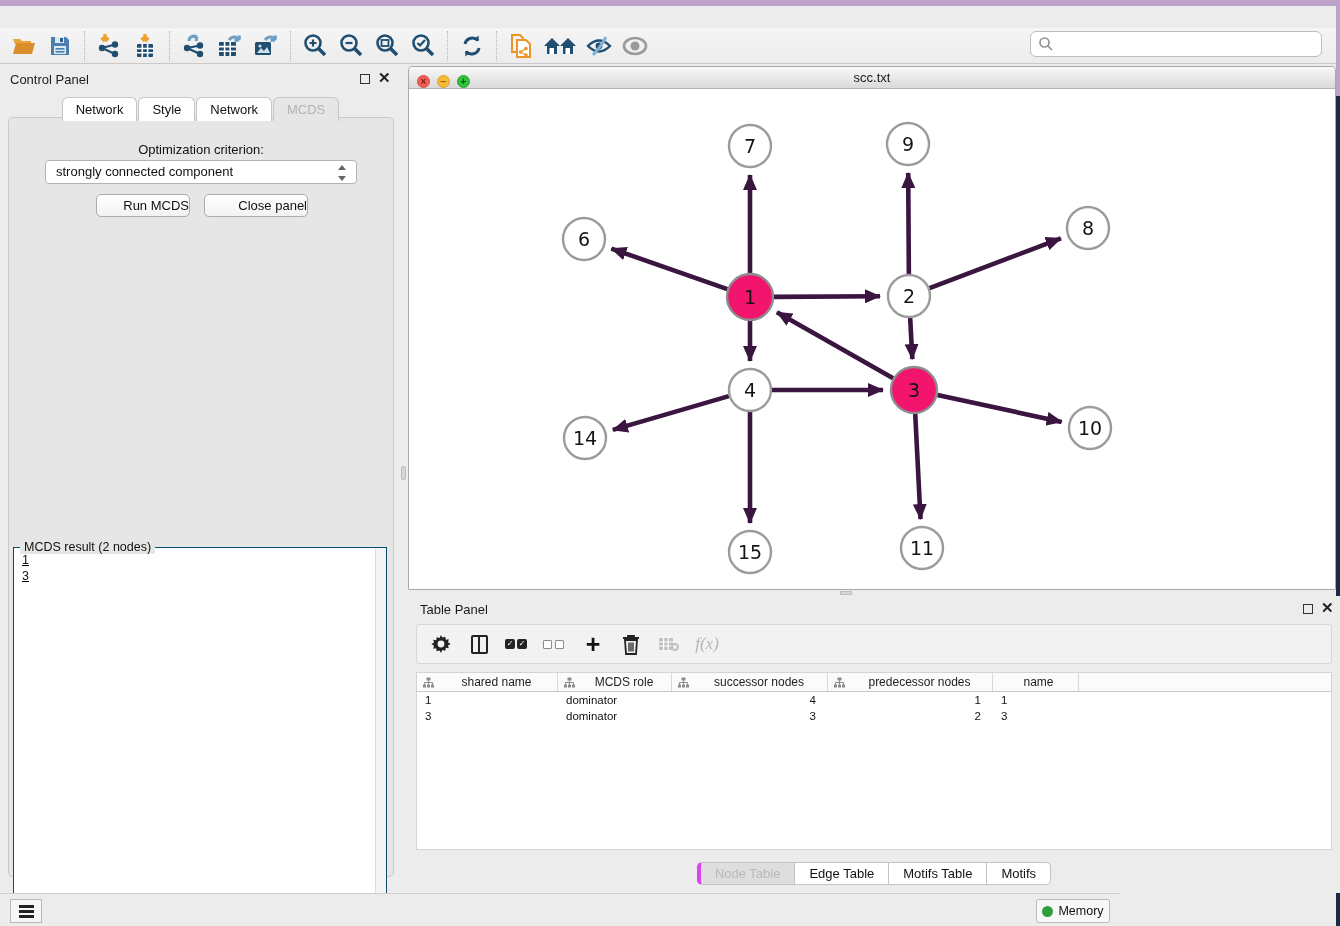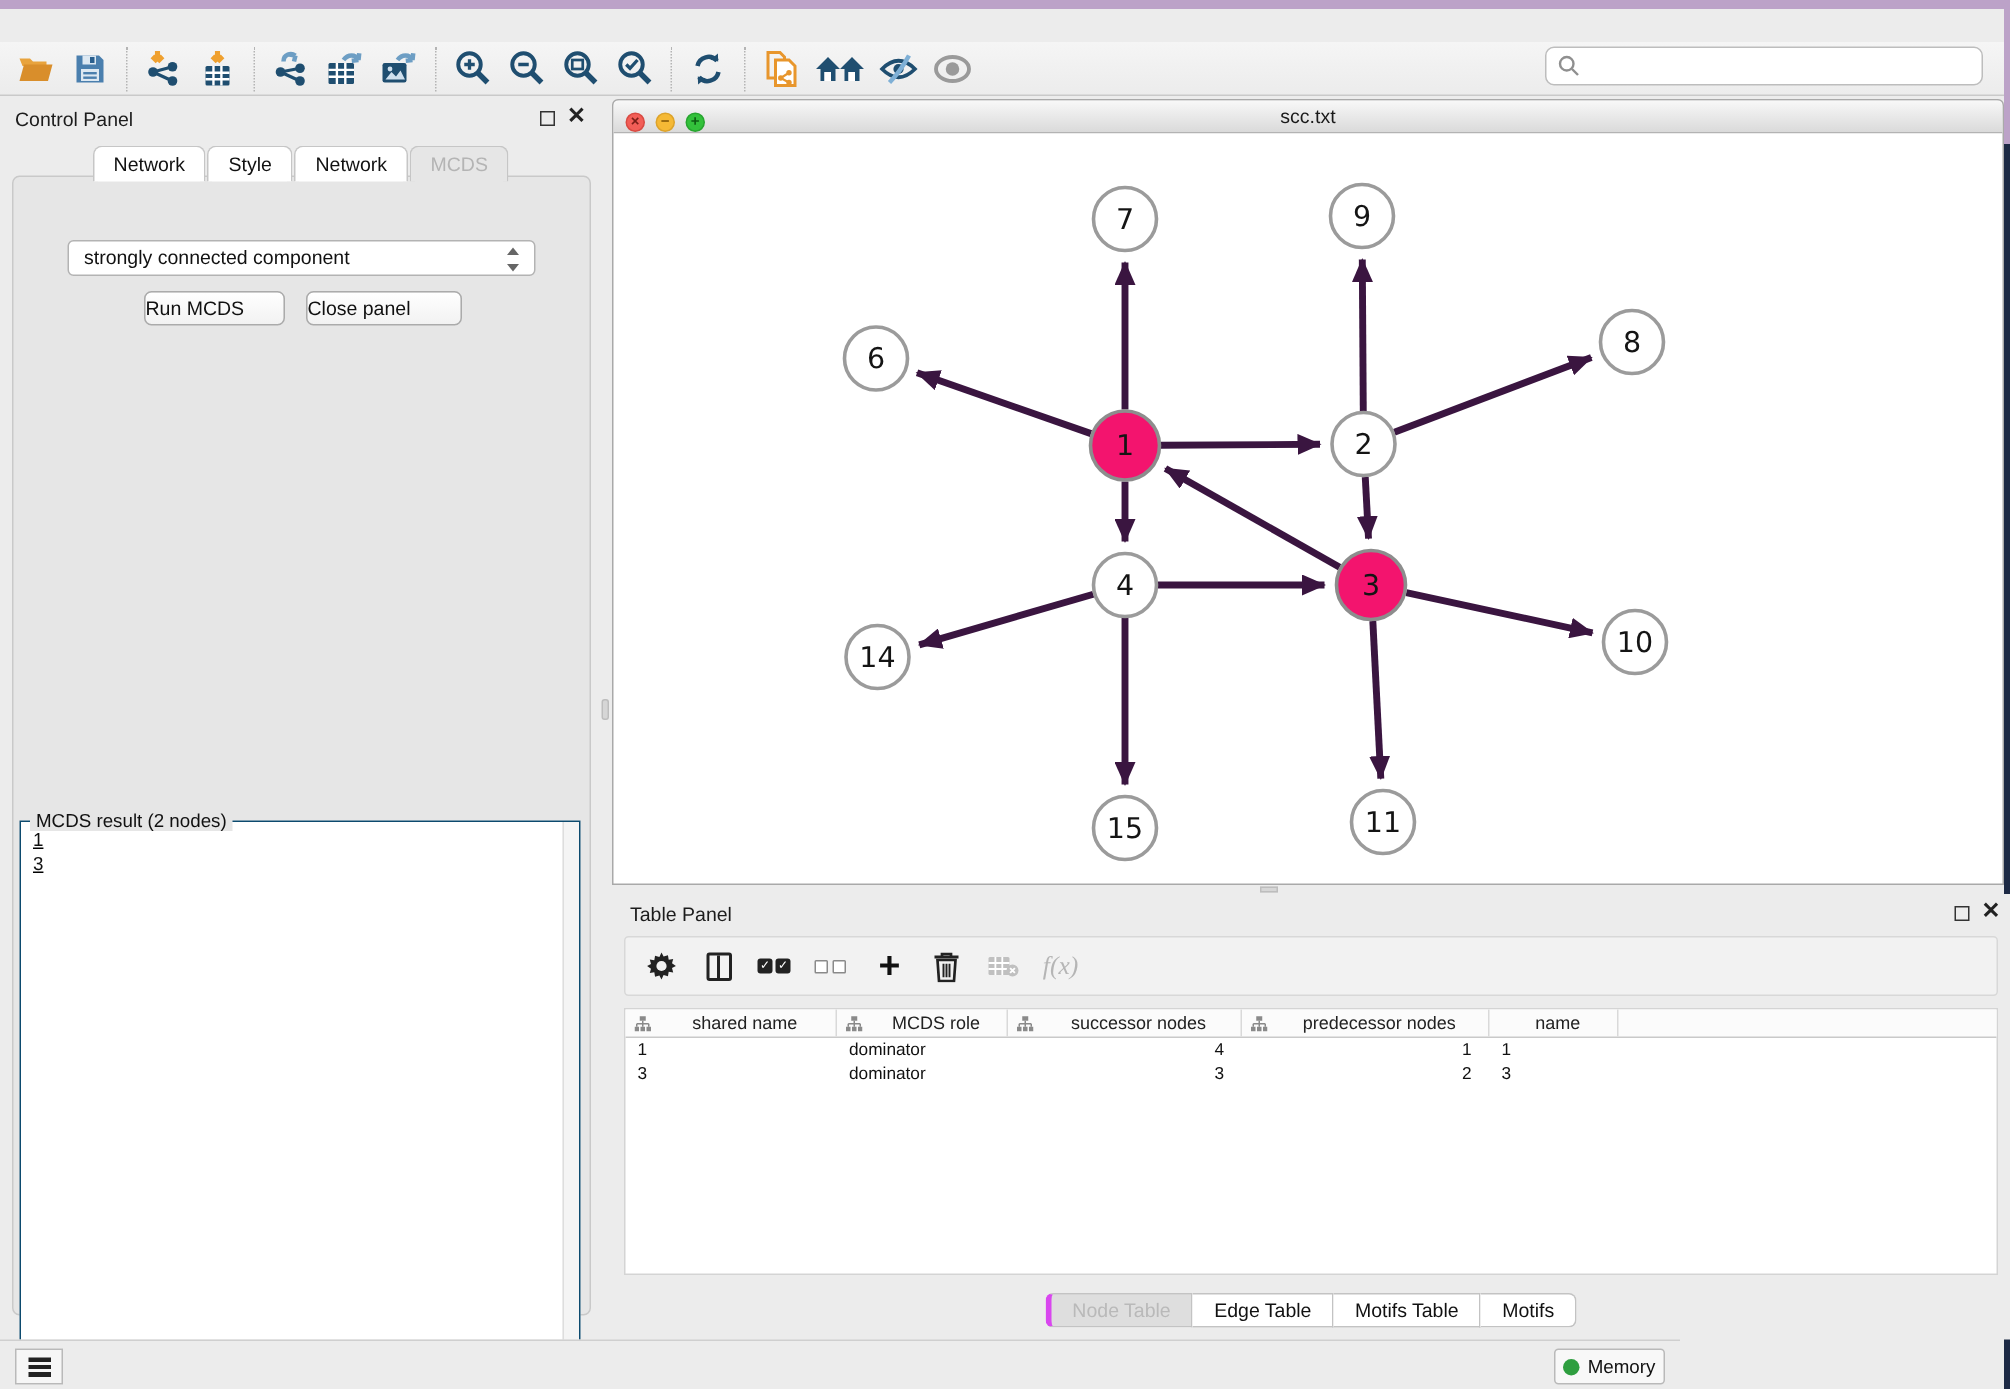--- a/index.html
+++ b/index.html
@@ -29,21 +29,21 @@
   #cp-tabs { position:absolute; left:0px; top:33px; width:402px; display:flex; justify-content:center; }
   .cp-tab { font-size:13px; padding:4px 13px; background:#fff; border:1px solid #c6c6c6; border-bottom:none; border-radius:6px 6px 0 0; margin-right:1px; color:#111; position:relative; z-index:2;text-align:right; }
   .cp-tab.active { background:#e6e6e6; color:#b4b4b4; }
   #cp-inner { left:8px; top:53px; width:386px; height:760px; background:#e6e6e6; border:1px solid #c9c9c9; border-radius:5px; }
   #opt-label { width:100%; text-align:center; top:24px; font-size:13px; color:#111; }
   #opt-select { left:36px; top:42px; width:312px; height:24px; background:#fff; border:1px solid #b3b3b3; border-radius:4px; font-size:13px; color:#111; line-height:22px; padding-left:10px; }
   .stepper { position:absolute; right:8px; top:3px; width:11px; height:18px; }
   .stepper:before, .stepper:after { content:""; position:absolute; left:1px; border-left:4.5px solid transparent; border-right:4.5px solid transparent; }
   .stepper:before { top:1px; border-bottom:5px solid #666; }
   .stepper:after { bottom:1px; border-top:5px solid #666; }
-  .cp-btn { position:absolute; top:76px; height:23px; background:linear-gradient(#ffffff,#f2f2f2); border:1px solid #ababab; border-radius:5px; font-size:13px; color:#111; text-align:left; line-height:21px; }
+  .cp-btn { position:absolute; top:76px; height:23px; background:linear-gradient(#ffffff,#f2f2f2); border:1px solid #ababab; border-radius:5px; font-size:13px; color:#111; text-align:right; line-height:21px;padding-left:11px; }
   #btn-run { left:87px; width:94px; }
   #btn-close { left:195px; width:104px; }
   #mcds-result { left:4px; top:429px; width:374px; height:377px; border:1px solid #0c4a6e; background:#fff;text-decoration:underline; }
   #mcds-legend { position:absolute; left:6px; top:-8px; background:#e6e6e6; padding:0 4px; font-size:12.5px; color:#111; }
   .mcds-line { font-size:12.5px; color:#111; padding:1px 0 1px 8px; }
   #mcds-scroll { position:absolute; right:0; top:0; width:11px; height:100%; background:#f4f4f4; border-left:1px solid #ddd; }
   #v-splitter { left:400px; top:64px; width:8px; height:822px; background:#ececec; }
   #v-handle { left:401px; top:466px; width:5px; height:14px; background:#d6d6d6; border:1px solid #bdbdbd; border-radius:2px; }
 
   
@@ -255,20 +255,21 @@
     <span class="abs panel-close" style="left:378px; top:9px;">✕</span>
 
     <div id="cp-tabs">
         <span class="cp-tab">Network</span>
         <span class="cp-tab">Style</span>
         <span class="cp-tab">Network</span>
         <span class="cp-tab active">MCDS</span>
       </div>
 
     <div class="abs" id="cp-inner">
+      <div class="abs" id="opt-label">Optimization criterion:</div>
       <div class="abs" id="opt-select">
         <span>strongly connected component</span>
         <span class="stepper"></span>
       </div>
       <div class="abs cp-btn" id="btn-run">Run MCDS</div>
       <div class="abs cp-btn" id="btn-close">Close panel</div>
 
       <div class="abs" id="mcds-result">
         <span id="mcds-legend">MCDS result (2 nodes)</span>
         <div id="mcds-lines" style="padding-top:4px;">

